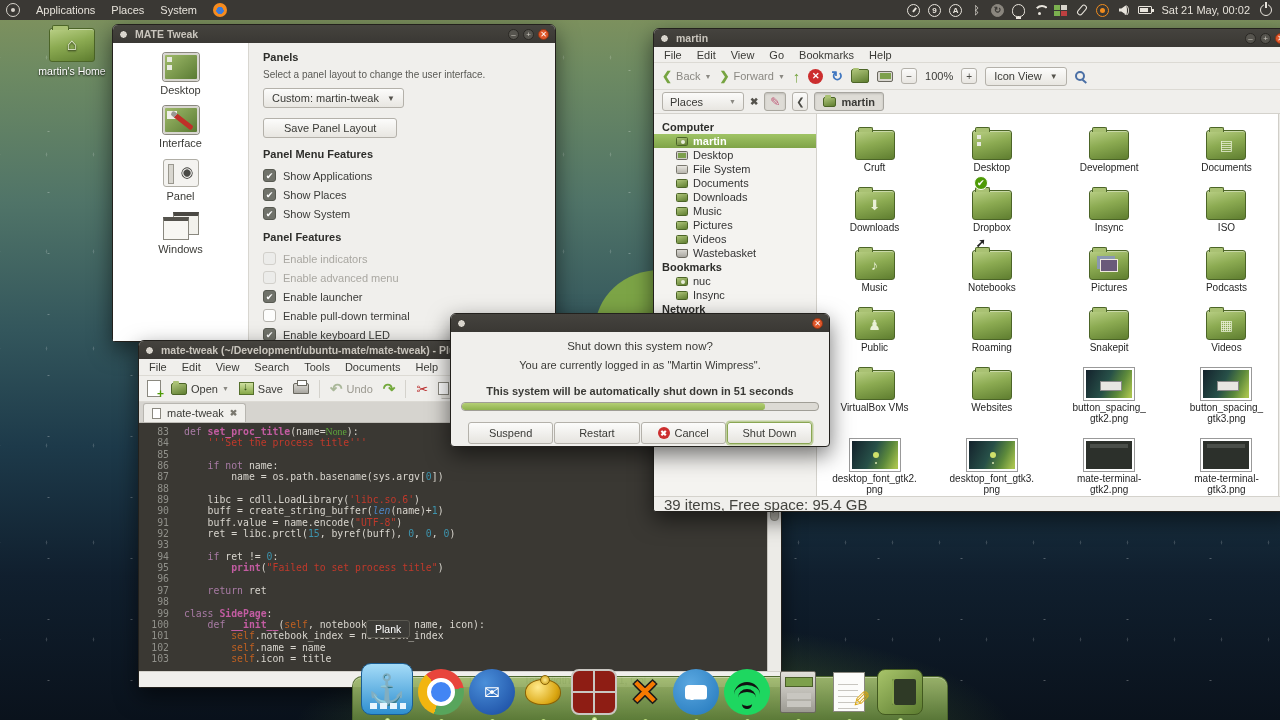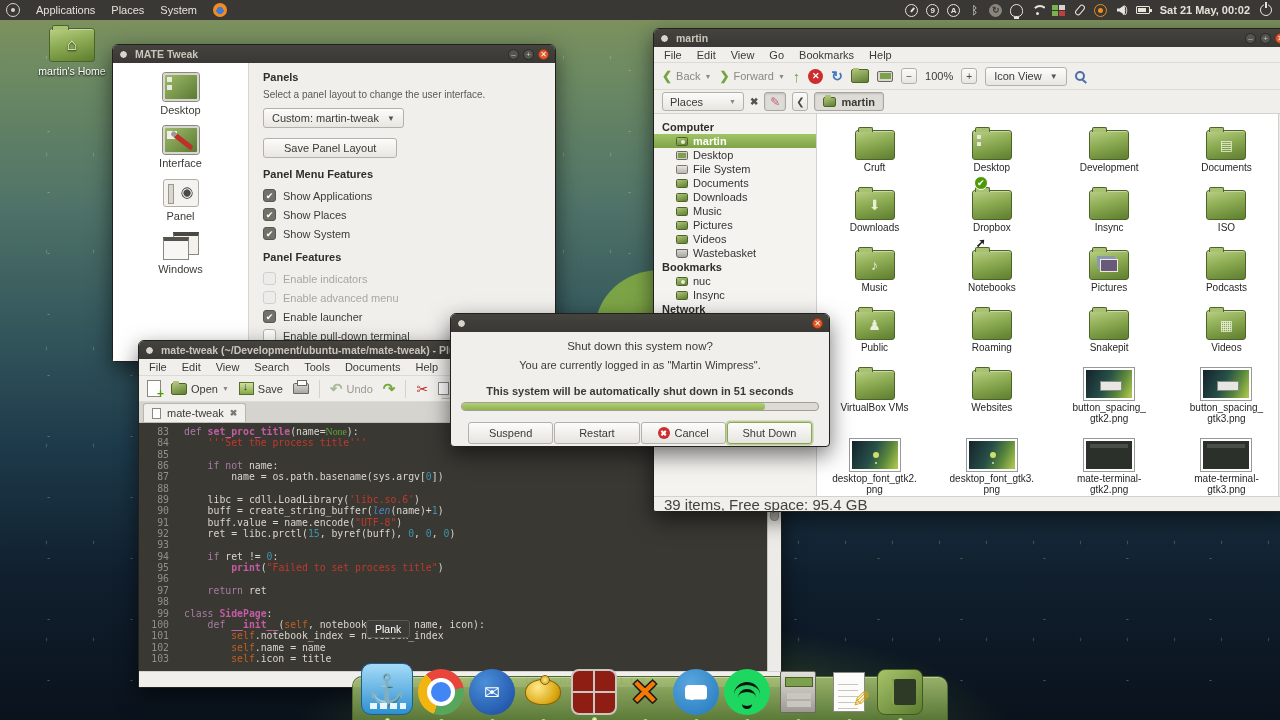--- a/index.html
+++ b/index.html
@@ -42,21 +42,21 @@
   .ws { display:grid; grid-template-columns:6px 6px; grid-template-rows:5px 5px; gap:1px; }
   .ws i { background:#7cb14f; } .ws i:nth-child(2){ background:#d8d4cc; } .ws i:nth-child(4){ background:#bd4040; }
   .clip { width:6px; height:12px; border:1.5px solid #e8e4dc; border-radius:3px; transform:rotate(40deg); }
   .tri[data-kind="insync"] .circ { border-color:#f08c1e; color:#f08c1e; }
   .tri[data-kind="insync"] .circ::after { content:""; width:5px; height:5px; border-radius:50%; background:#f08c1e; }
   .spk { width:8px; height:10px; background:#e8e4dc; clip-path:polygon(0 35%,35% 35%,100% 0,100% 100%,35% 65%,0 65%); }
   .spk-w { color:#e8e4dc; font-size:9px; letter-spacing:-1px; margin-left:-2px; }
   .batt { width:15px; height:8px; border:1px solid #e8e4dc; border-radius:1px; position:relative; }
   .batt::before { content:""; position:absolute; left:1px; top:1px; bottom:1px; width:8px; background:#e8e4dc; }
   .batt::after { content:""; position:absolute; right:-3px; top:2px; width:2px; height:3px; background:#e8e4dc; }
-  .clock { white-space:nowrap; padding:0 3px;font-weight:bold; }
+  .clock { white-space:nowrap; padding:0 3px; }
   .pwr { width:12px; height:12px; border:1.5px solid #e8e4dc; border-radius:50%; position:relative; }
   .pwr::after { content:""; position:absolute; left:4px; top:-3px; width:1.5px; height:6px; background:#e8e4dc; box-shadow:0 0 0 1px #3a3834; }
 
   
   #home-icon { left:22px; top:28px; width:100px; z-index:2; text-align:center; color:#fff; font-size:10.5px; text-shadow:0 1px 2px #000; }
   .bigfolder { width:46px; height:34px; margin:0 auto 3px; border-radius:3px; position:relative;
     background:linear-gradient(165deg,#b9cf85 0%,#8cab52 45%,#5f7e30 100%); border:1px solid #4c6527;
     box-shadow:inset 0 1px 0 rgba(255,255,255,.4); }
   .bigfolder::before { content:""; position:absolute; left:2px; top:-4px; width:15px; height:4px; background:#a9c173; border:1px solid #4c6527; border-bottom:none; border-radius:2px 2px 0 0; }
   .bigfolder .emb { position:absolute; inset:0; display:flex; align-items:center; justify-content:center; color:#ecf3dc; font-size:17px; }
@@ -65,21 +65,21 @@
   .win { position:absolute; border:1px solid #23211d; border-radius:6px 6px 3px 3px; box-shadow:0 8px 22px rgba(0,0,0,.55); background:#f0efec; }
   .tbar { height:18px; background:linear-gradient(#45433e,#3a3834); border-radius:5px 5px 0 0; display:flex; align-items:center; padding:0 6px; gap:7px; }
   .tbar .wicon { width:9px; height:9px; border-radius:50%; background:#d8d4cc; border:1px solid #23211d; flex:none; }
   .tbar .ttl { color:#c9c5bd; font-size:10.5px; font-weight:bold; white-space:nowrap; overflow:hidden; }
   .tbar .wbtns { margin-left:auto; display:flex; gap:4px; align-items:center; }
   .wb { width:11px; height:11px; border-radius:50%; background:#56544e; border:1px solid #2a2824; color:#cfcbc3; font-size:8px; line-height:9px; text-align:center; }
   .wb.close { background:#e0582b; border-color:#8c3315; color:#fff; }
   .mbar { display:flex; gap:15px; align-items:center; padding:0 10px; font-size:11px; color:#3a3a36; background:#f0efec; border-bottom:1px solid #dcdad4; }
 
   
-  #mtweak { left:112px; top:44px; width:444px; height:318px; z-index:10; }
+  #mtweak { left:112px; top:24px; width:444px; height:318px; z-index:10; }
   #mtweak .body { display:flex; height:calc(100% - 18px); }
   #mtweak .side { width:136px; background:#fff; border-right:1px solid #d8d6d0; padding-top:10px; }
   .mt-item { text-align:center; margin-bottom:10px; font-size:11px; color:#3a3a36; }
   .mt-ic { width:36px; height:28px; margin:0 auto 3px; position:relative; }
   .mt-ic[data-icon="desktop"], .mt-ic[data-icon="interface"] { background:linear-gradient(140deg,#9fba6a,#5a7b33); border:2px solid #d8d6d0; border-radius:3px; box-shadow:0 0 0 1px #8a887f; }
   .mt-ic[data-icon="desktop"]::before { content:""; position:absolute; left:2px; top:2px; width:5px; height:5px; background:#e8eadf; box-shadow:0 8px 0 #e8eadf; }
   .mt-ic[data-icon="interface"]::before { content:""; position:absolute; left:2px; top:3px; width:10px; height:8px; background:#f0efe9; }
   .mt-ic[data-icon="interface"]::after { content:""; position:absolute; left:4px; top:10px; width:26px; height:5px; background:linear-gradient(90deg,#9a9a94 0 20%,#c03028 20%); transform:rotate(38deg); border-radius:2px; }
   .mt-ic[data-icon="panel"] { background:#f4f3f0; border:1px solid #b0aea6; border-radius:3px; }
   .mt-ic[data-icon="panel"]::before { content:"◉"; position:absolute; right:4px; top:3px; font-size:15px; color:#4a4a46; }

